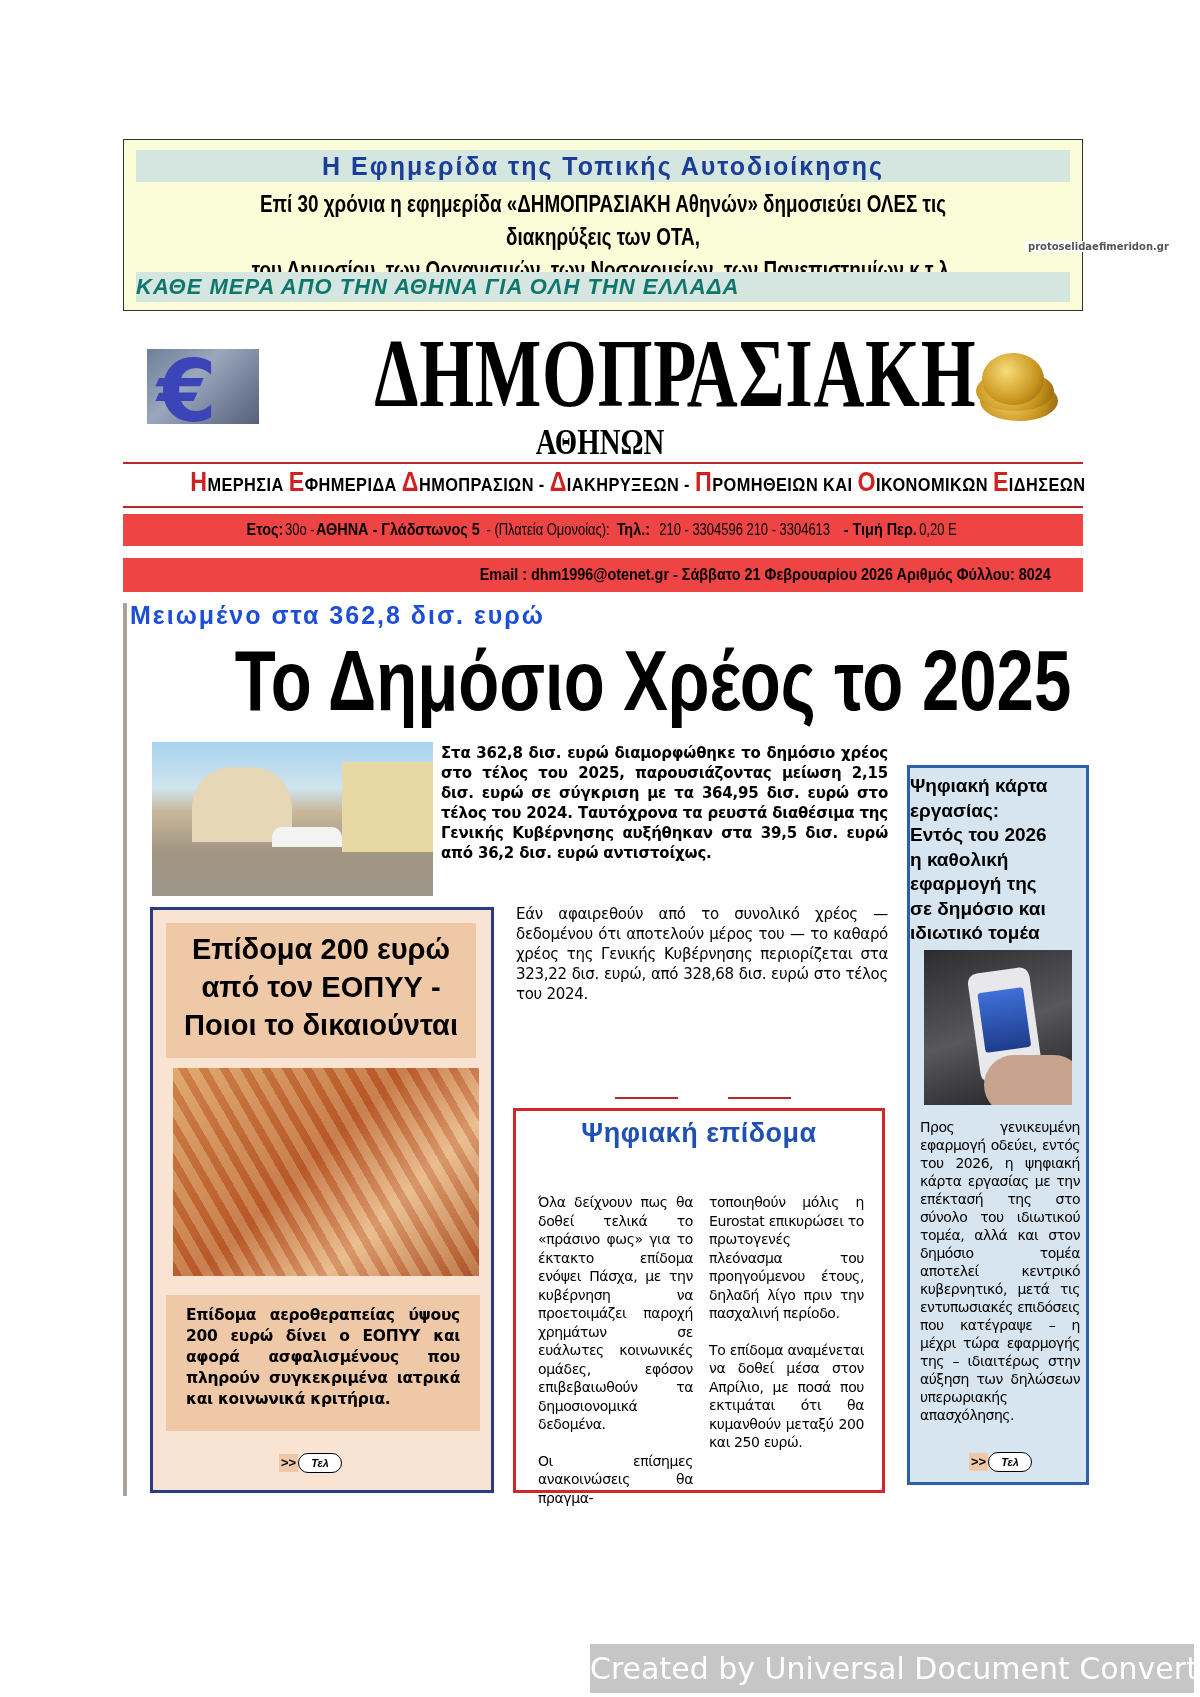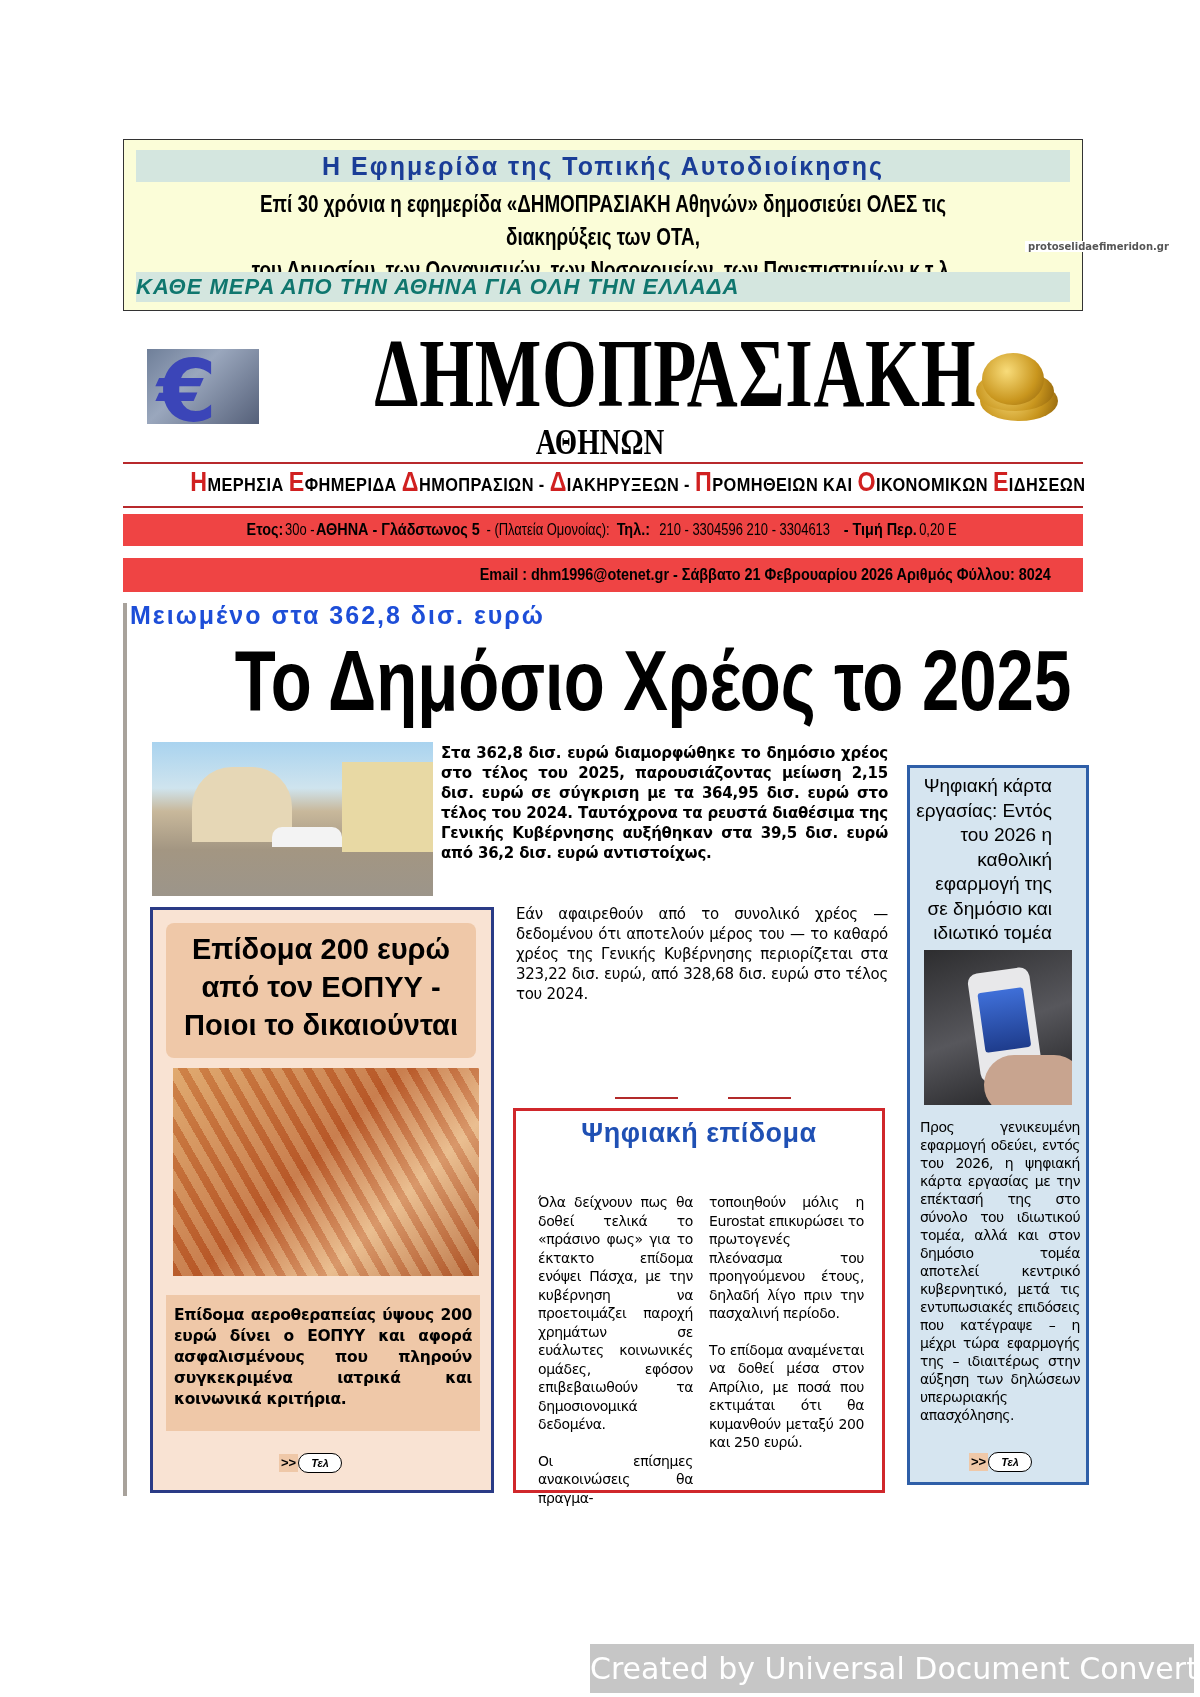--- a/index.html
+++ b/index.html
@@ -33,36 +33,36 @@
   #photo-square{left:152px;top:742px;width:281px;height:154px;background:linear-gradient(180deg,#a9d3ef 0%,#cfe4ee 30%,#c8b89b 45%,#a39682 70%,#9c958a 100%);overflow:hidden;}
   #photo-square .bld{position:absolute;background:#e6d7b6;}
   #lead{left:441px;top:743px;width:447px;font-size:15px;font-weight:bold;line-height:20px;text-align:justify;font-family:"DejaVu Sans",sans-serif;letter-spacing:-0.2px;}
   #para2{left:516px;top:904px;width:372px;font-size:15px;line-height:20px;text-align:justify;font-family:"DejaVu Sans",sans-serif;letter-spacing:-0.3px;}
   
   .tel{position:absolute;display:flex;align-items:center;}
   .tel .ln{height:2px;background:#b22a2a;}
   .tel .pill{border:1.5px solid #b22a2a;border-radius:12px;padding:0 12px;font-size:11px;font-weight:bold;font-style:italic;color:#7b2bbd;line-height:17px;background:#fffbe8;margin-top:40px;}
   
   #left-box{left:150px;top:907px;width:344px;height:586px;border:3px solid #2a3b86;background:#f9e3d3;box-sizing:border-box;}
-  #left-box .hd{position:absolute;left:13px;top:13px;width:310px;height:135px;background:#efc8a8;font-weight:bold;font-size:29px;line-height:38px;text-align:center;padding-top:7px;box-sizing:border-box;border-radius:8px;}
+  #left-box .hd{position:absolute;left:13px;top:13px;width:310px;height:135px;background:#efc8a8;font-weight:bold;font-size:29px;line-height:38px;text-align:center;padding-top:7px;box-sizing:border-box;}
   #left-box .img{position:absolute;left:20px;top:158px;width:306px;height:208px;background:
     repeating-linear-gradient(60deg,rgba(190,90,40,.35) 0 8px,rgba(240,200,150,.35) 8px 18px),
     linear-gradient(135deg,#d89a5b,#b45728 45%,#e7b98d 70%,#a24d22);filter:blur(0.3px);}
-  #left-box .desc{position:absolute;left:13px;top:385px;width:314px;height:136px;background:#efc8a8;font-weight:bold;font-size:15.5px;line-height:21px;text-align:justify;padding:10px 8px;box-sizing:border-box;font-family:"DejaVu Sans",sans-serif;letter-spacing:-0.3px;}
+  #left-box .desc{position:absolute;left:13px;top:385px;width:314px;height:136px;background:#efc8a8;font-weight:bold;font-size:15.5px;line-height:21px;text-align:justify;padding:10px 20px;box-sizing:border-box;font-family:"DejaVu Sans",sans-serif;letter-spacing:-0.3px;}
   .more{position:absolute;display:flex;align-items:center;}
   .more .arr{background:#efc8a8;font-weight:bold;font-size:13px;padding:0 2px;line-height:18px;}
   .more .pill{border:1.5px solid #000;border-radius:12px;padding:0 12px;font-size:11px;font-weight:bold;font-style:italic;line-height:18px;background:#fff;}
   
   #mid-box{left:513px;top:1108px;width:372px;height:385px;border:3px solid #d0272b;box-sizing:border-box;background:#fff;}
   #mid-box .hd{position:absolute;left:0;top:6px;width:366px;text-align:center;color:#1f50b4;font-weight:bold;font-size:27px;line-height:33px;letter-spacing:0.5px;}
   #mid-box .col{position:absolute;top:82px;width:155px;font-size:14px;line-height:18.5px;text-align:justify;font-family:"DejaVu Sans",sans-serif;letter-spacing:-0.4px;}
   #mid-box .col p{margin:0 0 18px 0;}
   
   #right-box{left:907px;top:765px;width:182px;height:720px;border:3px solid #2f5fa8;background:#d6e5f0;box-sizing:border-box;}
-  #right-box .hd{position:absolute;left:0;top:6px;width:142px;text-align:right;font-weight:normal;font-size:19px;line-height:24.5px;}
+  #right-box .hd{position:absolute;left:0;top:6px;width:142px;text-align:left;font-weight:bold;font-size:19px;line-height:24.5px;}
   #right-box .img{position:absolute;left:14px;top:182px;width:148px;height:155px;background:linear-gradient(160deg,#2d2d2f,#57575c 50%,#1c1c1e);overflow:hidden;}
   #right-box .img .ph{position:absolute;left:50px;top:20px;width:62px;height:110px;border-radius:10px;background:#e8e8ea;transform:rotate(-8deg);}
   #right-box .img .scr{position:absolute;left:8px;top:20px;width:46px;height:60px;background:linear-gradient(180deg,#3f6fd8,#1e3c8c);border-radius:3px;}
   #right-box .img .hand{position:absolute;left:60px;top:105px;width:100px;height:60px;border-radius:30px;background:#c8a48f;}
   #right-box .txt{position:absolute;left:10px;top:350px;width:160px;font-size:14px;line-height:18px;text-align:justify;font-family:"DejaVu Sans",sans-serif;letter-spacing:-0.5px;}
   #wm-bottom{left:590px;top:1644px;width:604px;height:49px;background:#c6c6c6;color:#fff;font-family:"DejaVu Sans",sans-serif;font-size:30px;line-height:49px;text-align:center;white-space:nowrap;}
 </style>
 </head>
 <body>
 

